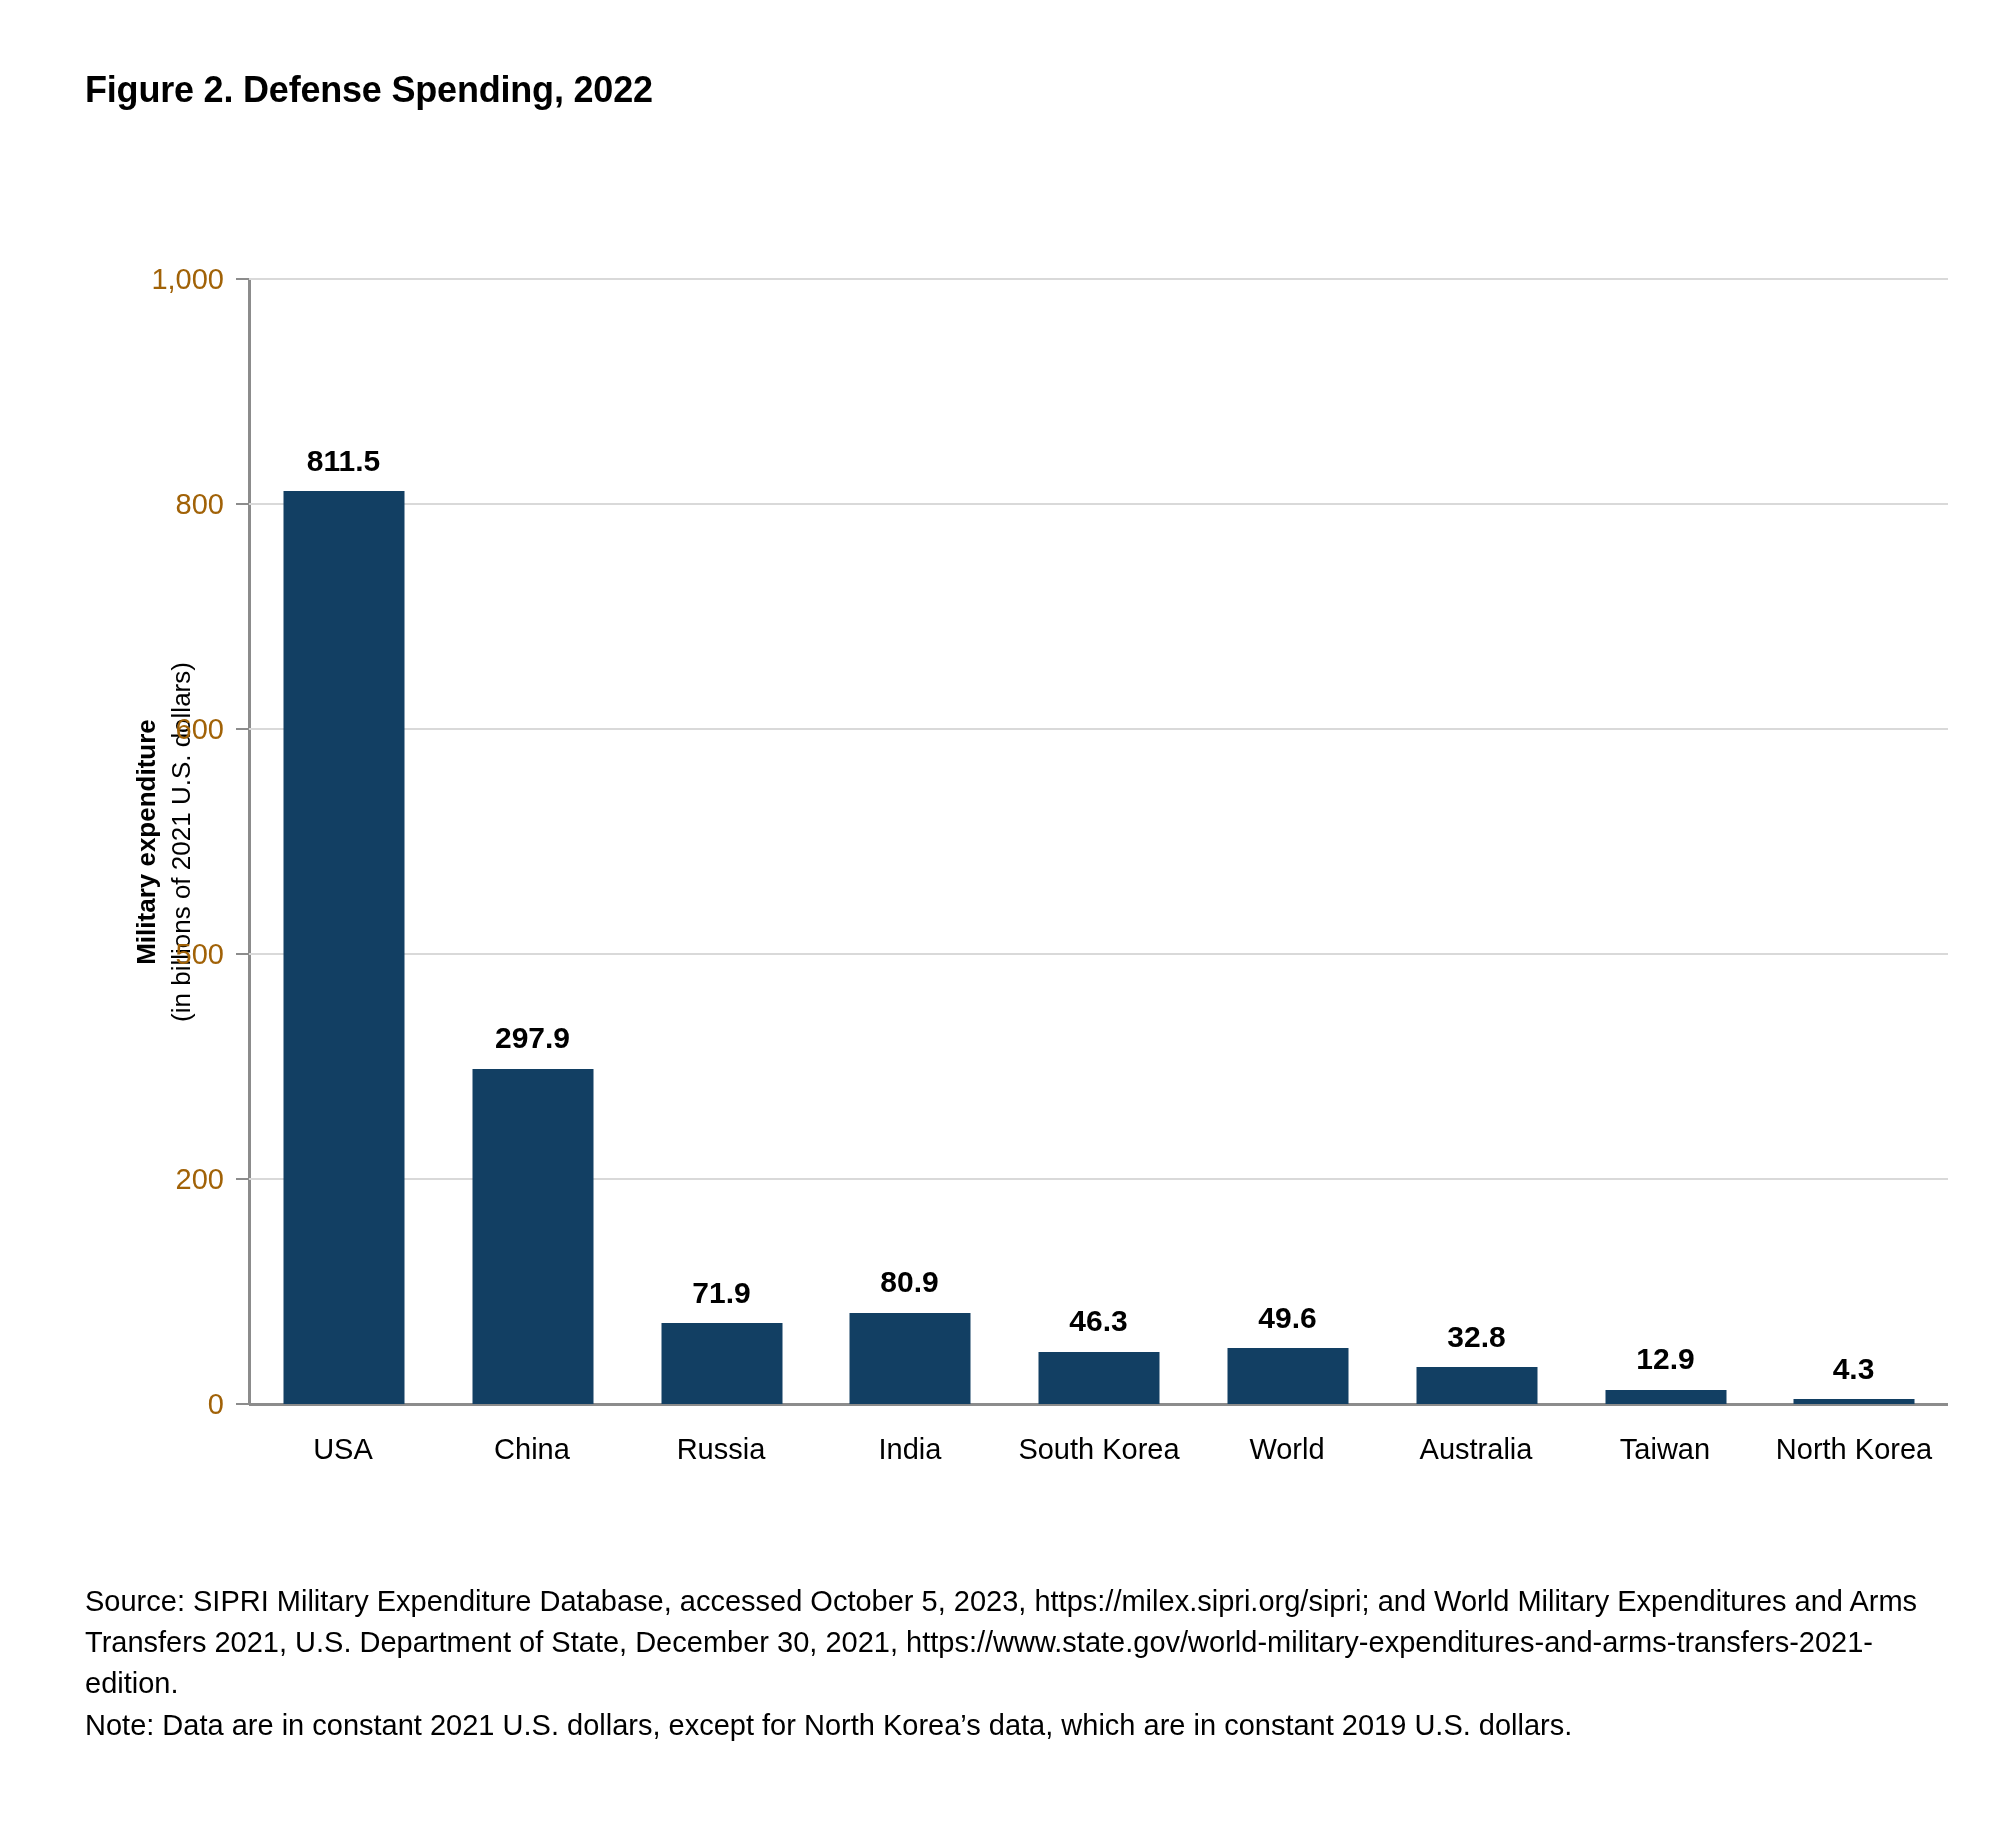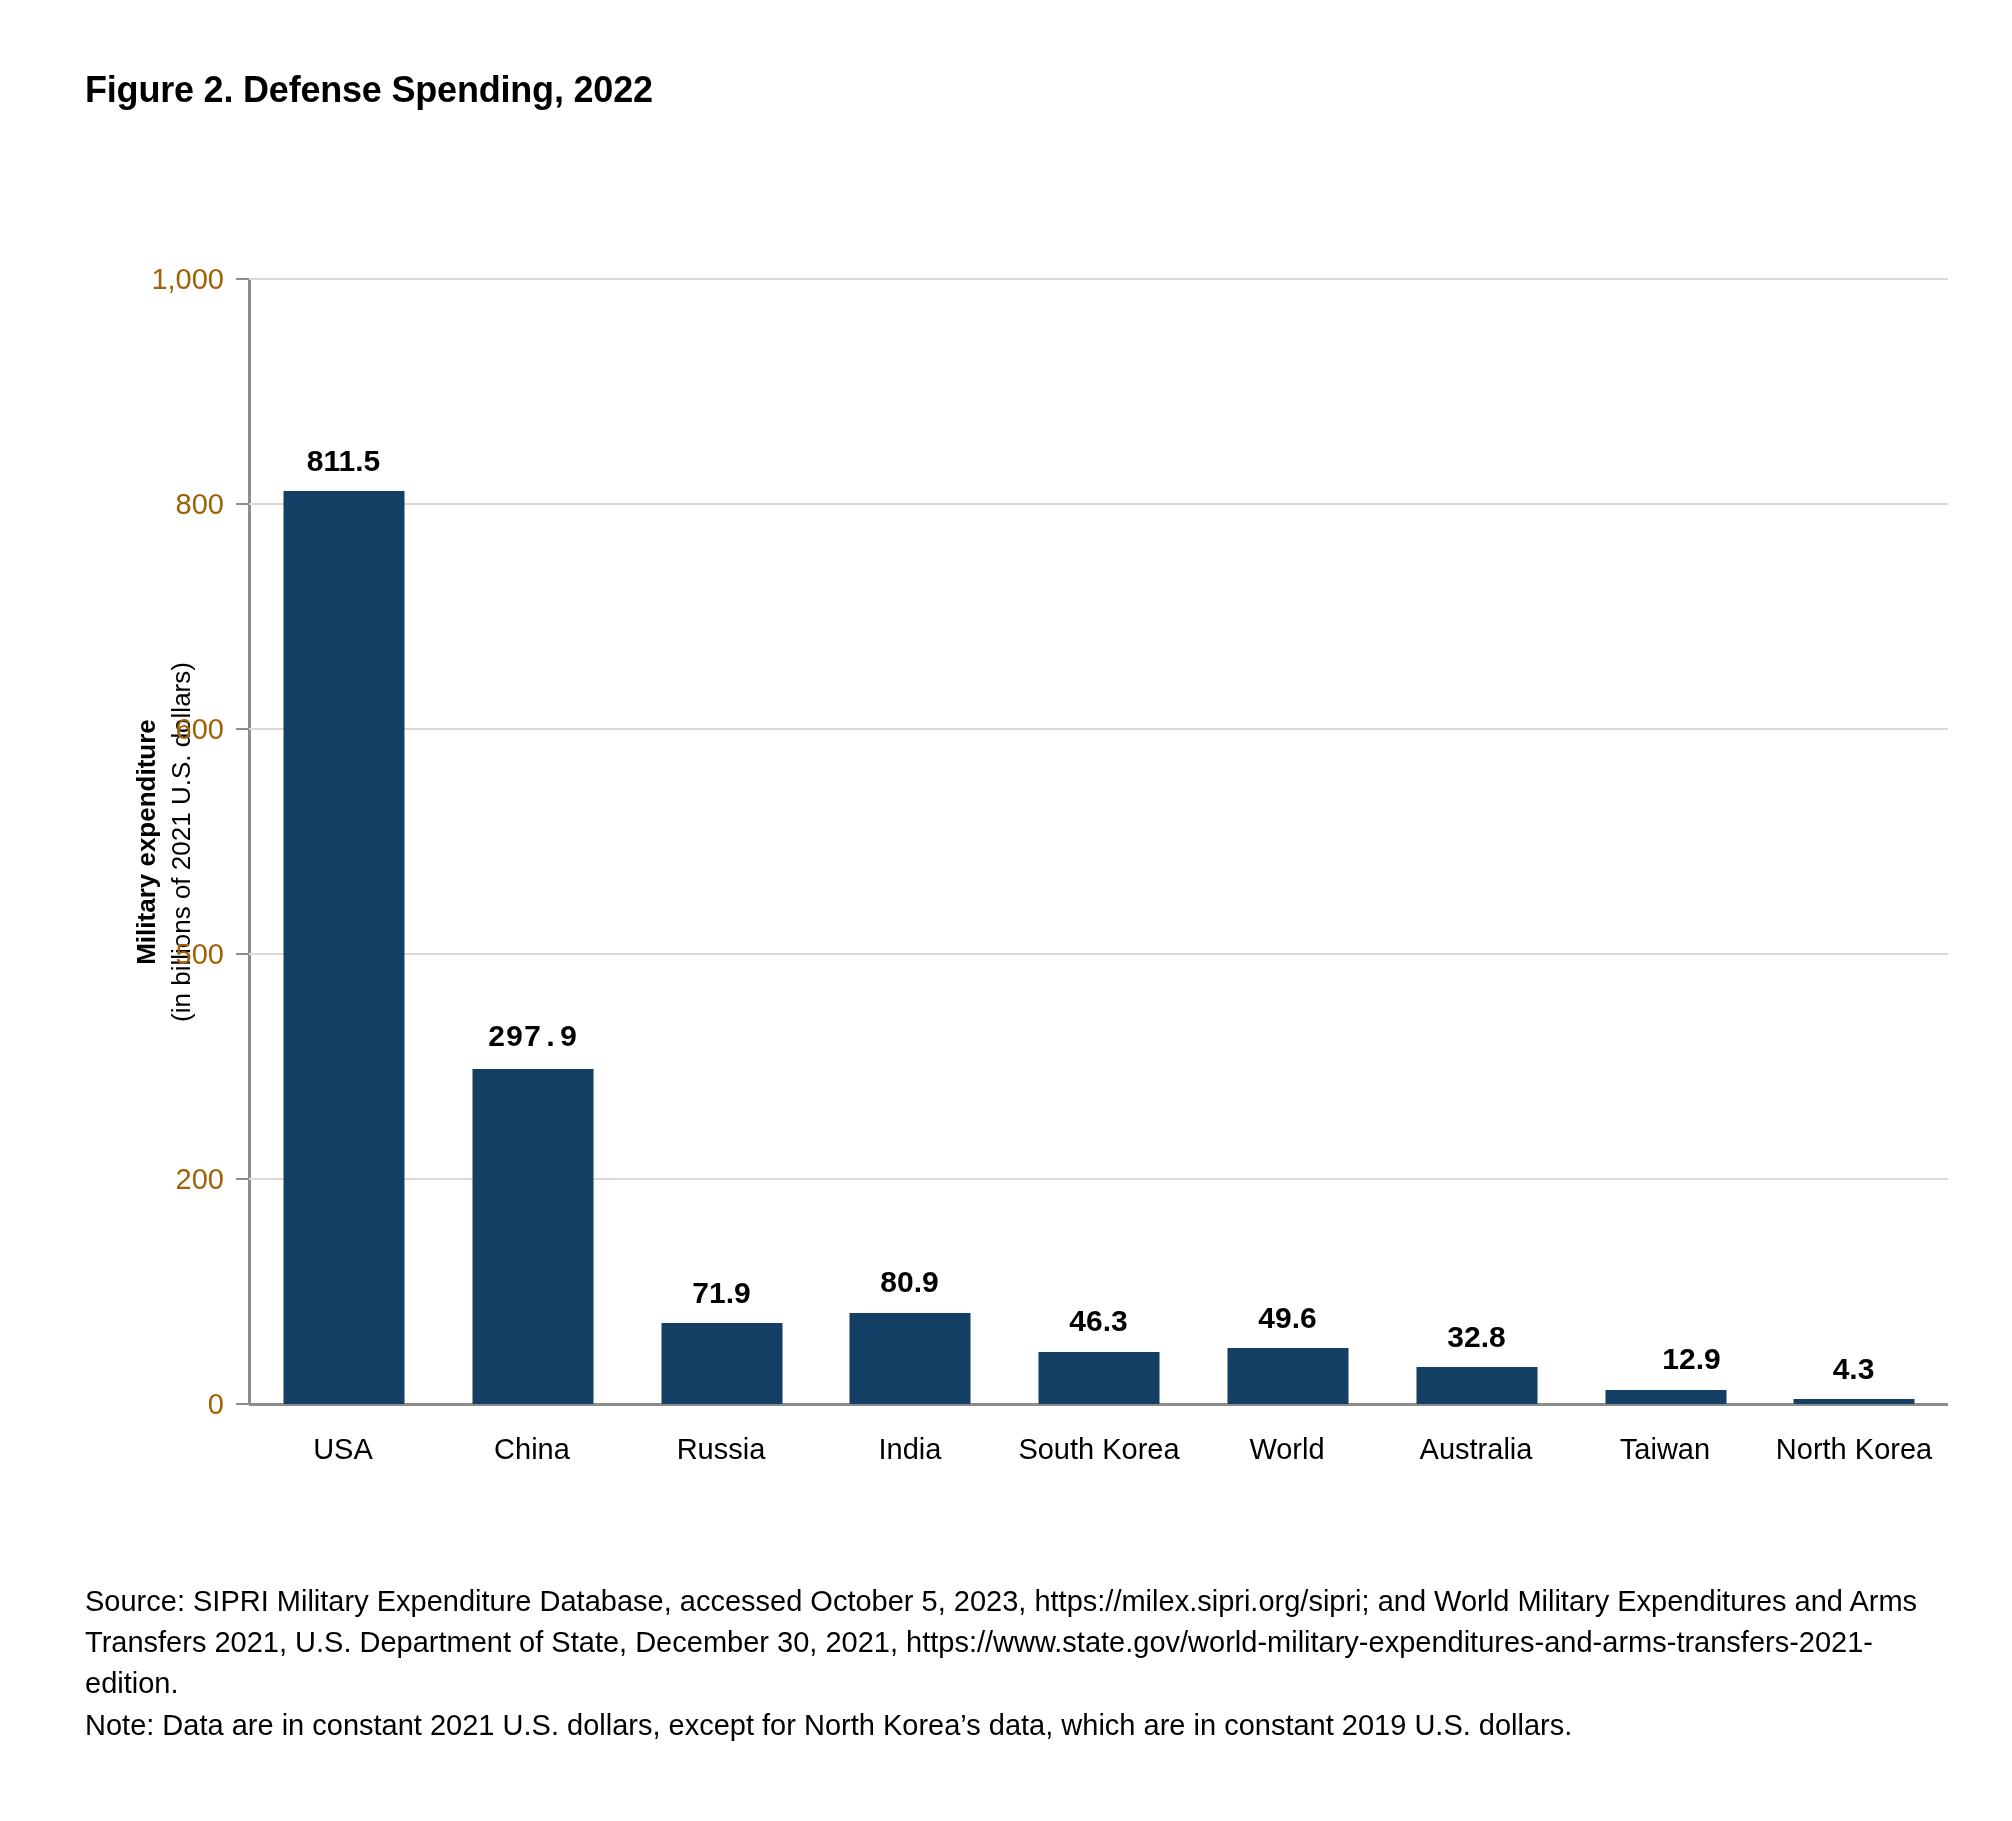--- a/index.html
+++ b/index.html
@@ -182,21 +182,21 @@
         <div class="ytick-label" style="top: 0px;">1,000</div>
       </div>
 
     <div class="bars" id="bars">
         <div class="bar-slot" style="left: 0px; width: 189px;">
           <div class="bar" style="height: 913px; background: rgb(18, 63, 99);"></div>
           <div class="bar-value" style="bottom: 926px;">811.5</div>
         </div>
         <div class="bar-slot" style="left: 189px; width: 189px;">
           <div class="bar" style="height: 335px; background: rgb(18, 63, 99);"></div>
-          <div class="bar-value" style="bottom: 349px; font-family: Liberation Mono, monospace;">297.9</div>
+          <div class="bar-value" style="bottom: 349px;">297.9</div>
         </div>
         <div class="bar-slot" style="left: 378px; width: 189px;">
           <div class="bar" style="height: 81px; background: rgb(18, 63, 99);"></div>
           <div class="bar-value" style="bottom: 94px; margin-top: 32px;">71.9</div>
         </div>
         <div class="bar-slot" style="left: 566px; width: 189px;">
           <div class="bar" style="height: 91px; background: rgb(18, 63, 99);"></div>
           <div class="bar-value" style="bottom: 105px;">80.9</div>
         </div>
         <div class="bar-slot" style="left: 755px; width: 189px;">
@@ -206,21 +206,21 @@
         <div class="bar-slot" style="left: 944px; width: 189px;">
           <div class="bar" style="height: 56px; background: rgb(18, 63, 99);"></div>
           <div class="bar-value" style="bottom: 69px;">49.6</div>
         </div>
         <div class="bar-slot" style="left: 1133px; width: 189px;">
           <div class="bar" style="height: 37px; background: rgb(18, 63, 99);"></div>
           <div class="bar-value" style="bottom: 50px;">32.8</div>
         </div>
         <div class="bar-slot" style="left: 1322px; width: 189px;">
           <div class="bar" style="height: 14.5px; background: rgb(18, 63, 99);"></div>
-          <div class="bar-value" style="bottom: 28px; margin-left: 26px;">12.9</div>
+          <div class="bar-value" style="bottom: 28px;">12.9</div>
         </div>
         <div class="bar-slot" style="left: 1510px; width: 189px;">
           <div class="bar" style="height: 4.8px; background: rgb(18, 63, 99);"></div>
           <div class="bar-value" style="bottom: 18.4px;">4.3</div>
         </div>
       </div>
     <div id="xlabels">
         <div class="xtick-label" style="left: 94px;">USA</div>
         <div class="xtick-label" style="left: 283px;">China</div>
         <div class="xtick-label" style="left: 472px;">Russia</div>

